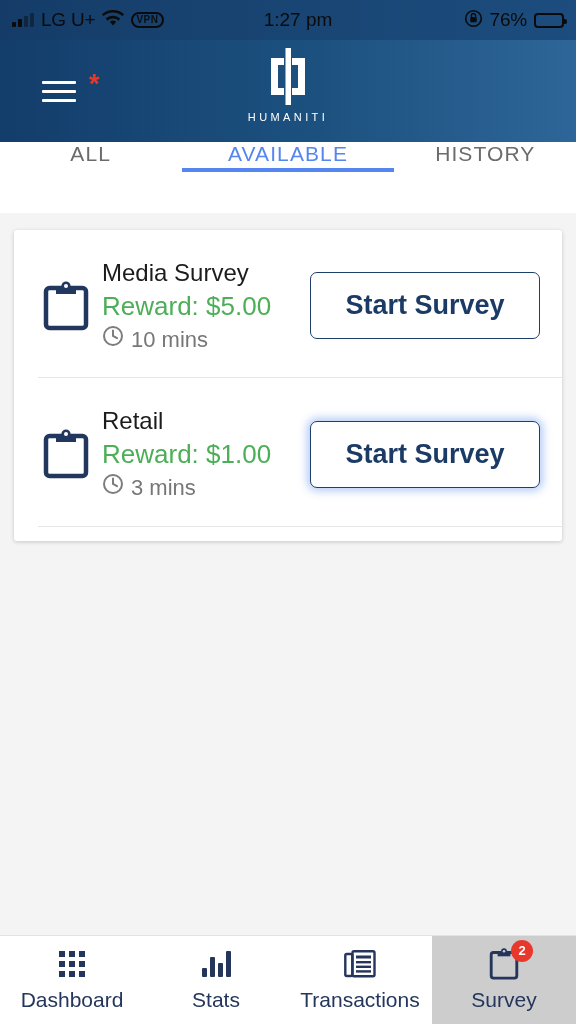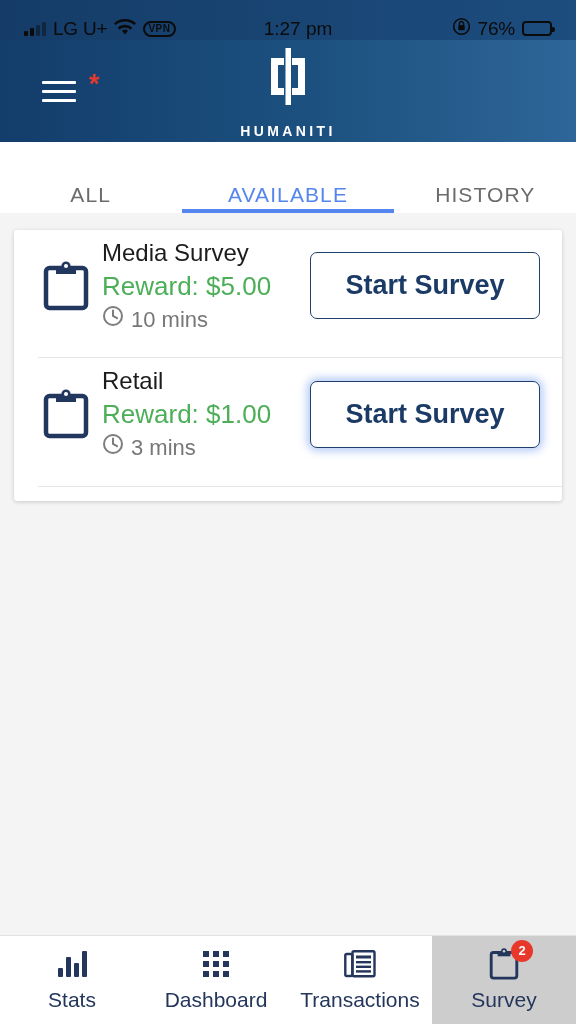--- a/index.html
+++ b/index.html
@@ -9,22 +9,22 @@
     background: #f4f4f4;
     overflow: hidden;
   }
   #app { position: relative; width: 576px; height: 1024px; display: flex; flex-direction: column; }
 
   
   .statusbar {
     height: 40px; flex: 0 0 40px;
     background: linear-gradient(to right, #153c68, #1c4d7e);
     color: #0d0d0d;
-    display: flex; align-items: flex-end;
-    padding: 0 24px;
+    display: flex; align-items: center;
+    padding: 0 12px;
     position: relative;
   }
   .sb-left { display: flex; align-items: center; gap: 7px; }
   .sb-right { display: flex; align-items: center; gap: 7px; margin-left: auto; }
   .sb-text { font-size: 19px; font-weight: 500; letter-spacing: -0.2px; color: #0b0b0b; }
   .sb-time {
     position: absolute; left: 0; right: 0; text-align: center;
     font-size: 19px; font-weight: 500; color: #0b0b0b; pointer-events: none; margin-left: 20px;
   }
   .signal { display: flex; align-items: flex-end; gap: 2px; height: 14px; }
@@ -58,48 +58,48 @@
   .hamburger span { display: block; height: 3px; background: #fff; border-radius: 1px; margin: 6px 0; }
   .asterisk {
     color: #e23b2e; font-size: 27px; line-height: 1;
     margin-left: 13px; margin-top: -14px; font-weight: 700;
   }
   .brand {
     position: absolute; left: 0; right: 0; top: 8px;
     display: flex; flex-direction: column; align-items: center; pointer-events: none;
   }
   .brand-name {
-    color: #fff; font-size: 14px; letter-spacing: 3.4px; font-weight: 700; margin-top: 14px;
+    color: #fff; font-size: 11px; letter-spacing: 3.4px; font-weight: 400; margin-top: 2px;
   }
 
   
   .tabs {
     flex: 0 0 71px; background: #fff;
-    display: flex; align-items: flex-end;
+    display: flex; align-items: flex-start;
     box-shadow: 0 1px 0 rgba(0,0,0,.04);
     gap: 16px;
   }
   .tab {
     flex: 1; display: flex; align-items: center; justify-content: center;
     font-size: 21px; letter-spacing: 1.1px; color: #6b6b6b; position: relative;
     cursor: pointer; padding-bottom: 6px;
   }
   .tab.active { color: #5585ee; }
   .tab.active::after {
     content: ""; position: absolute; bottom: 0; left: 50%; transform: translateX(-50%);
     width: 212px; height: 4px; background: #5585ee;
   }
 
   
   .content { flex: 1 1 auto; background: #f4f4f4; padding: 17px 14px 0 14px; overflow: hidden; }
   .card {
     background: #fff; border-radius: 3px;
     box-shadow: 0 1px 4px rgba(0,0,0,.18);
   }
-  .survey-row { display: flex; align-items: center; padding: 6px 22px 22px 24px; position: relative; }
+  .survey-row { display: flex; align-items: center; padding: 26px 22px 22px 24px; position: relative; }
   .divider { height: 1px; background: #e6e6e6; margin-left: 24px; }
   .s-icon { flex: 0 0 56px; display: flex; align-items: center; justify-content: center; }
   .s-info { flex: 1 1 auto; padding-left: 8px; min-width: 0; }
   .s-title { font-size: 24px; color: #1c1c1c; line-height: 1.38; }
   .s-reward { font-size: 26px; color: #4caf58; line-height: 1.38; }
   .s-dur { font-size: 22px; color: #777; line-height: 1.38; display: flex; align-items: center; gap: 7px; }
   .btn-start {
     flex: 0 0 auto;
     background: #fff; border: 1.5px solid #1f3f6b; border-radius: 7px;
     color: #1b3b66; font-size: 27px;
@@ -255,45 +255,45 @@
 
       <div class="divider"></div>
       <div style="height:14px"></div>
     </div>
   </div>
 
   <div class="bottomnav">
 
     <div class="navitem">
       <div class="navicon">
-        <span class="bars-icon">
+        <span class="grid-icon">
+            <i></i>
+            <i></i>
+            <i></i>
+            <i></i>
+            <i></i>
             <i></i>
             <i></i>
             <i></i>
             <i></i>
           </span>
       </div>
-      <div class="navlabel">Stats</div>
+      <div class="navlabel">Dashboard</div>
     </div>
 
     <div class="navitem">
       <div class="navicon">
-        <span class="grid-icon">
-            <i></i>
-            <i></i>
-            <i></i>
-            <i></i>
-            <i></i>
+        <span class="bars-icon">
             <i></i>
             <i></i>
             <i></i>
             <i></i>
           </span>
       </div>
-      <div class="navlabel">Dashboard</div>
+      <div class="navlabel">Stats</div>
     </div>
 
     <div class="navitem">
       <div class="navicon">
         <svg width="32" height="28" viewBox="0 0 32 28">
           <rect x="1.3" y="4" width="7" height="22" rx="1.5" fill="none" stroke="#24365c" stroke-width="2.4"></rect>
           <rect x="8.5" y="1.3" width="22" height="25" rx="1.5" fill="none" stroke="#24365c" stroke-width="2.4"></rect>
           <rect x="12" y="5.5" width="15" height="3" fill="#24365c"></rect>
           <rect x="12" y="11" width="15" height="2.4" fill="#24365c"></rect>
           <rect x="12" y="15.6" width="15" height="2.4" fill="#24365c"></rect>

